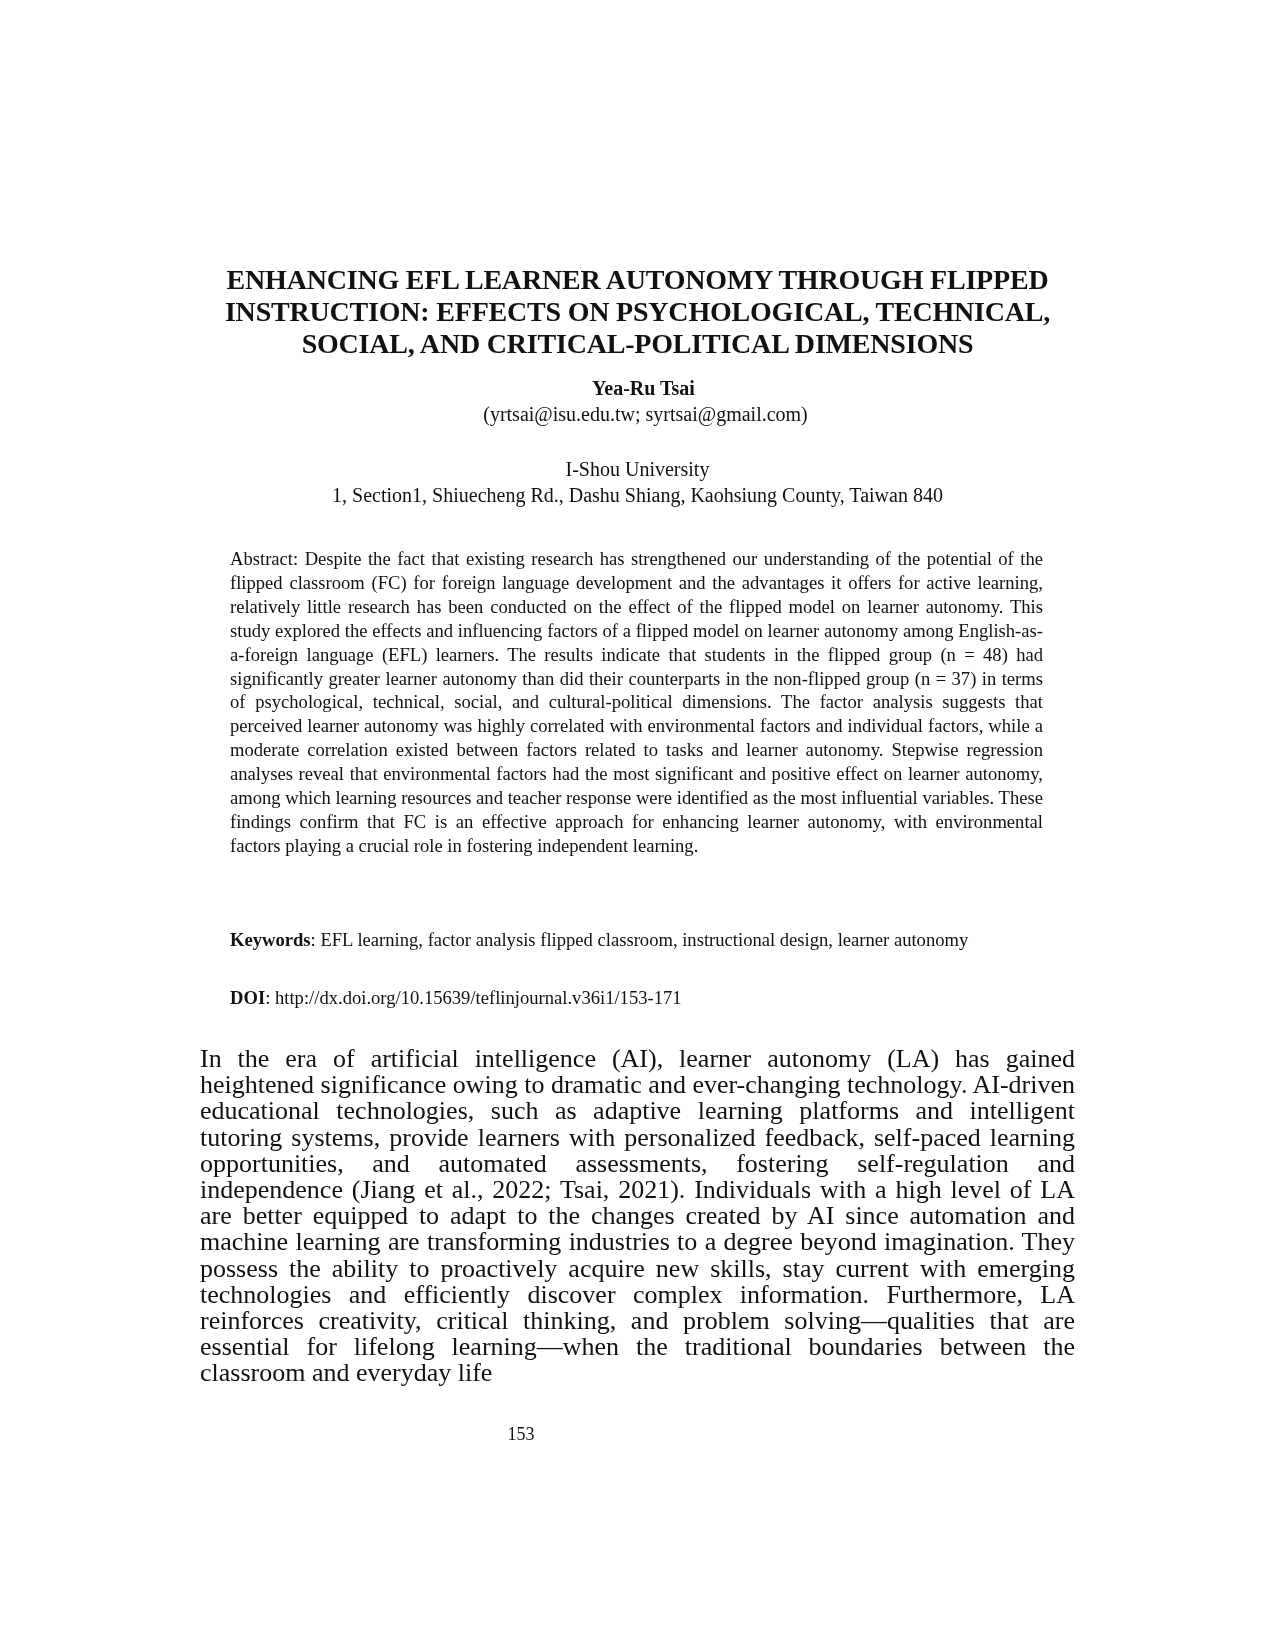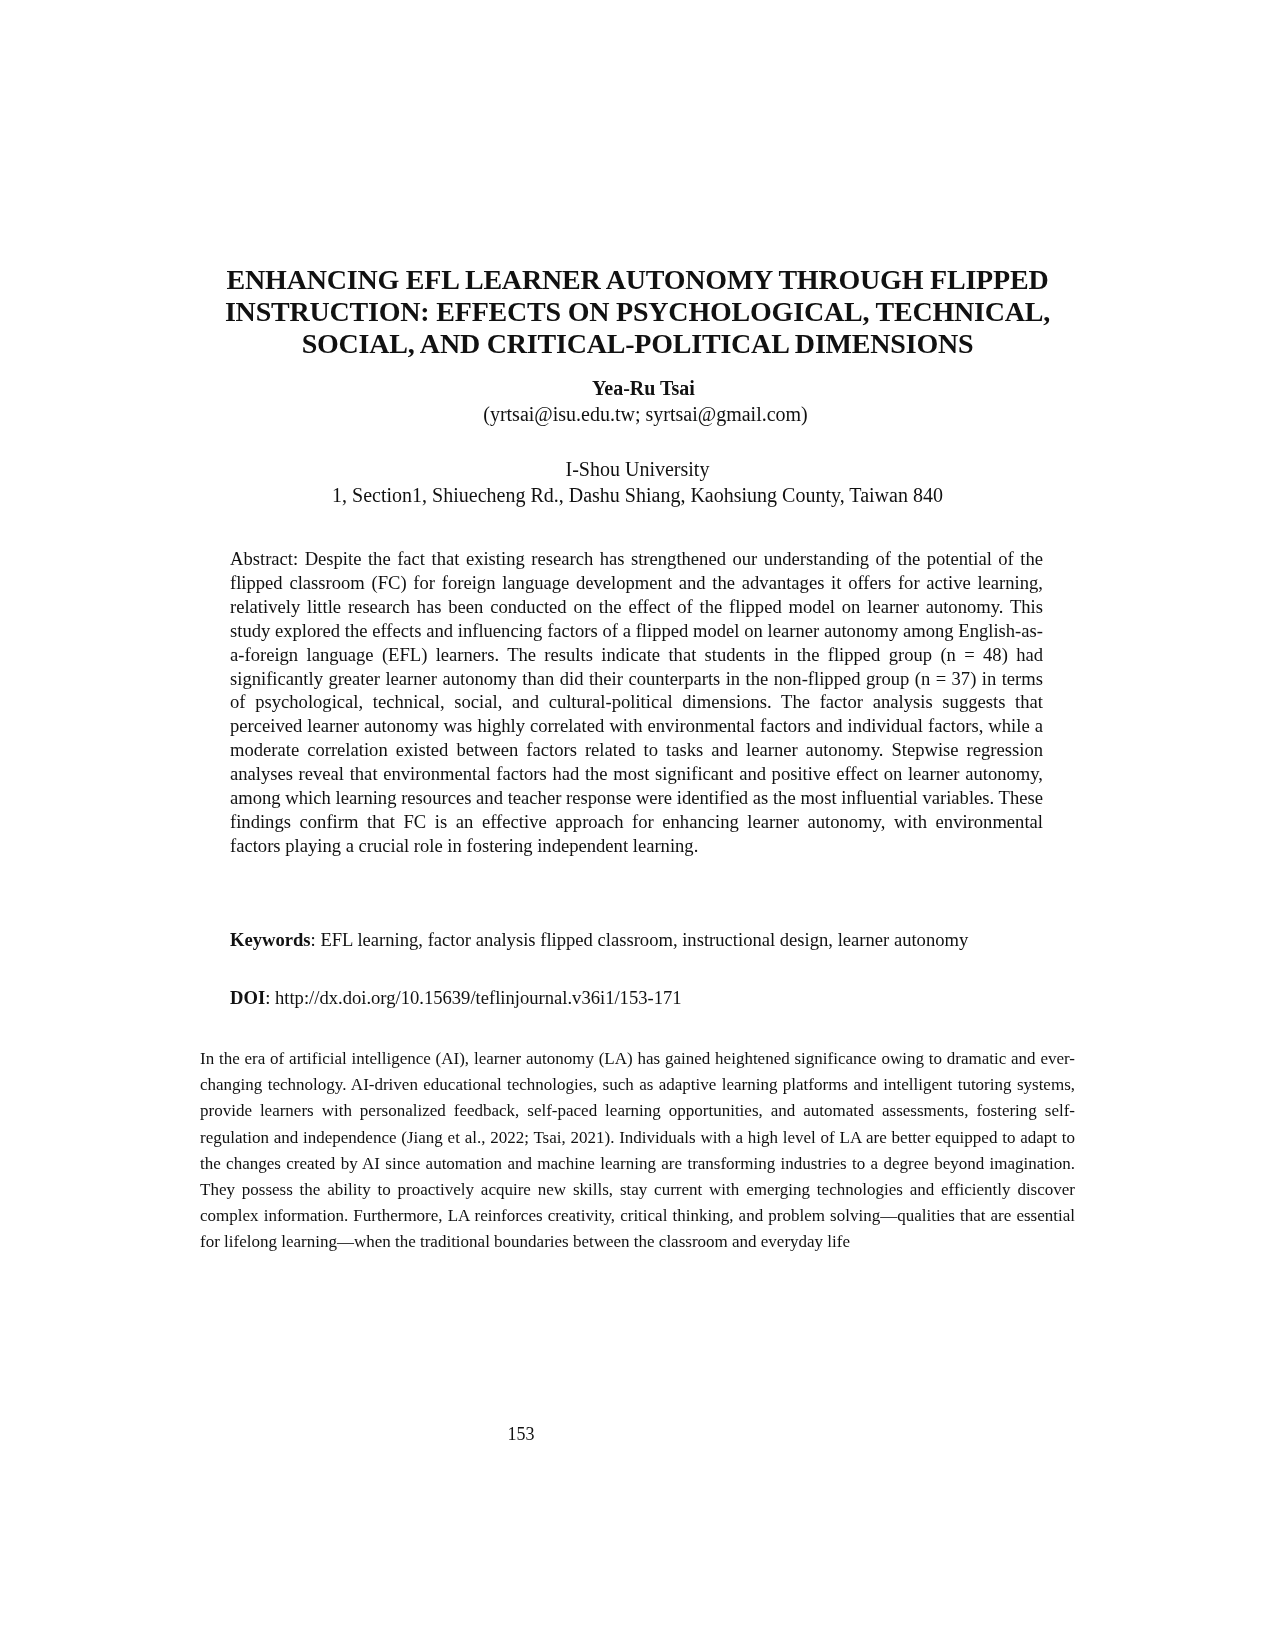--- a/index.html
+++ b/index.html
@@ -8,21 +8,21 @@
   .author { position: absolute; left: 0; width: 1275px; top: 377px; text-align: center; font-weight: bold; font-size: 20px; margin-left: 6px; }
   .email { position: absolute; left: 0; width: 1275px; top: 403px; text-align: center; font-size: 20px; padding-left: 8px; }
   .affil { position: absolute; left: 0; width: 1275px; top: 456px; text-align: center; font-size: 20px; line-height: 26px; }
   .abstract { position: absolute; left: 230px; width: 813px; top: 547px; font-size: 18.6px; line-height: 23.9px; text-align: justify; }
   .abstract b { font-weight: normal; }
   .keywords { position: absolute; left: 230px; width: 813px; top: 928px; font-size: 18.6px; line-height: 23.9px; display: flex; }
   .keywords .lbl { font-weight: bold; white-space: nowrap; text-align: center; }
   .keywords .val { text-align: justify; flex: 1; }
   .doi { position: absolute; left: 230px; top: 987px; font-size: 18.6px; text-align: right; }
   .doi b { font-weight: bold; }
-  .body { position: absolute; left: 200px; width: 875px; top: 1046px; font-size: 17px; line-height: 26.2px; text-align: justify; }
+  .body { position: absolute; left: 200px; width: 875px; top: 1046px; font-size: 26px; line-height: 26.2px; text-align: justify; }
   .pageno { position: absolute; left: 0; width: 1042px; top: 1424px; text-align: center; font-size: 18px; }
 </style>
 </head>
 <body>
 
 <div class="title">ENHANCING EFL LEARNER AUTONOMY THROUGH FLIPPED INSTRUCTION: EFFECTS ON PSYCHOLOGICAL, TECHNICAL, SOCIAL, AND CRITICAL-POLITICAL DIMENSIONS</div>
 <div class="author">Yea-Ru Tsai</div>
 <div class="email">(yrtsai@isu.edu.tw; syrtsai@gmail.com)</div>
 <div class="affil">
   <div>I-Shou University</div>

